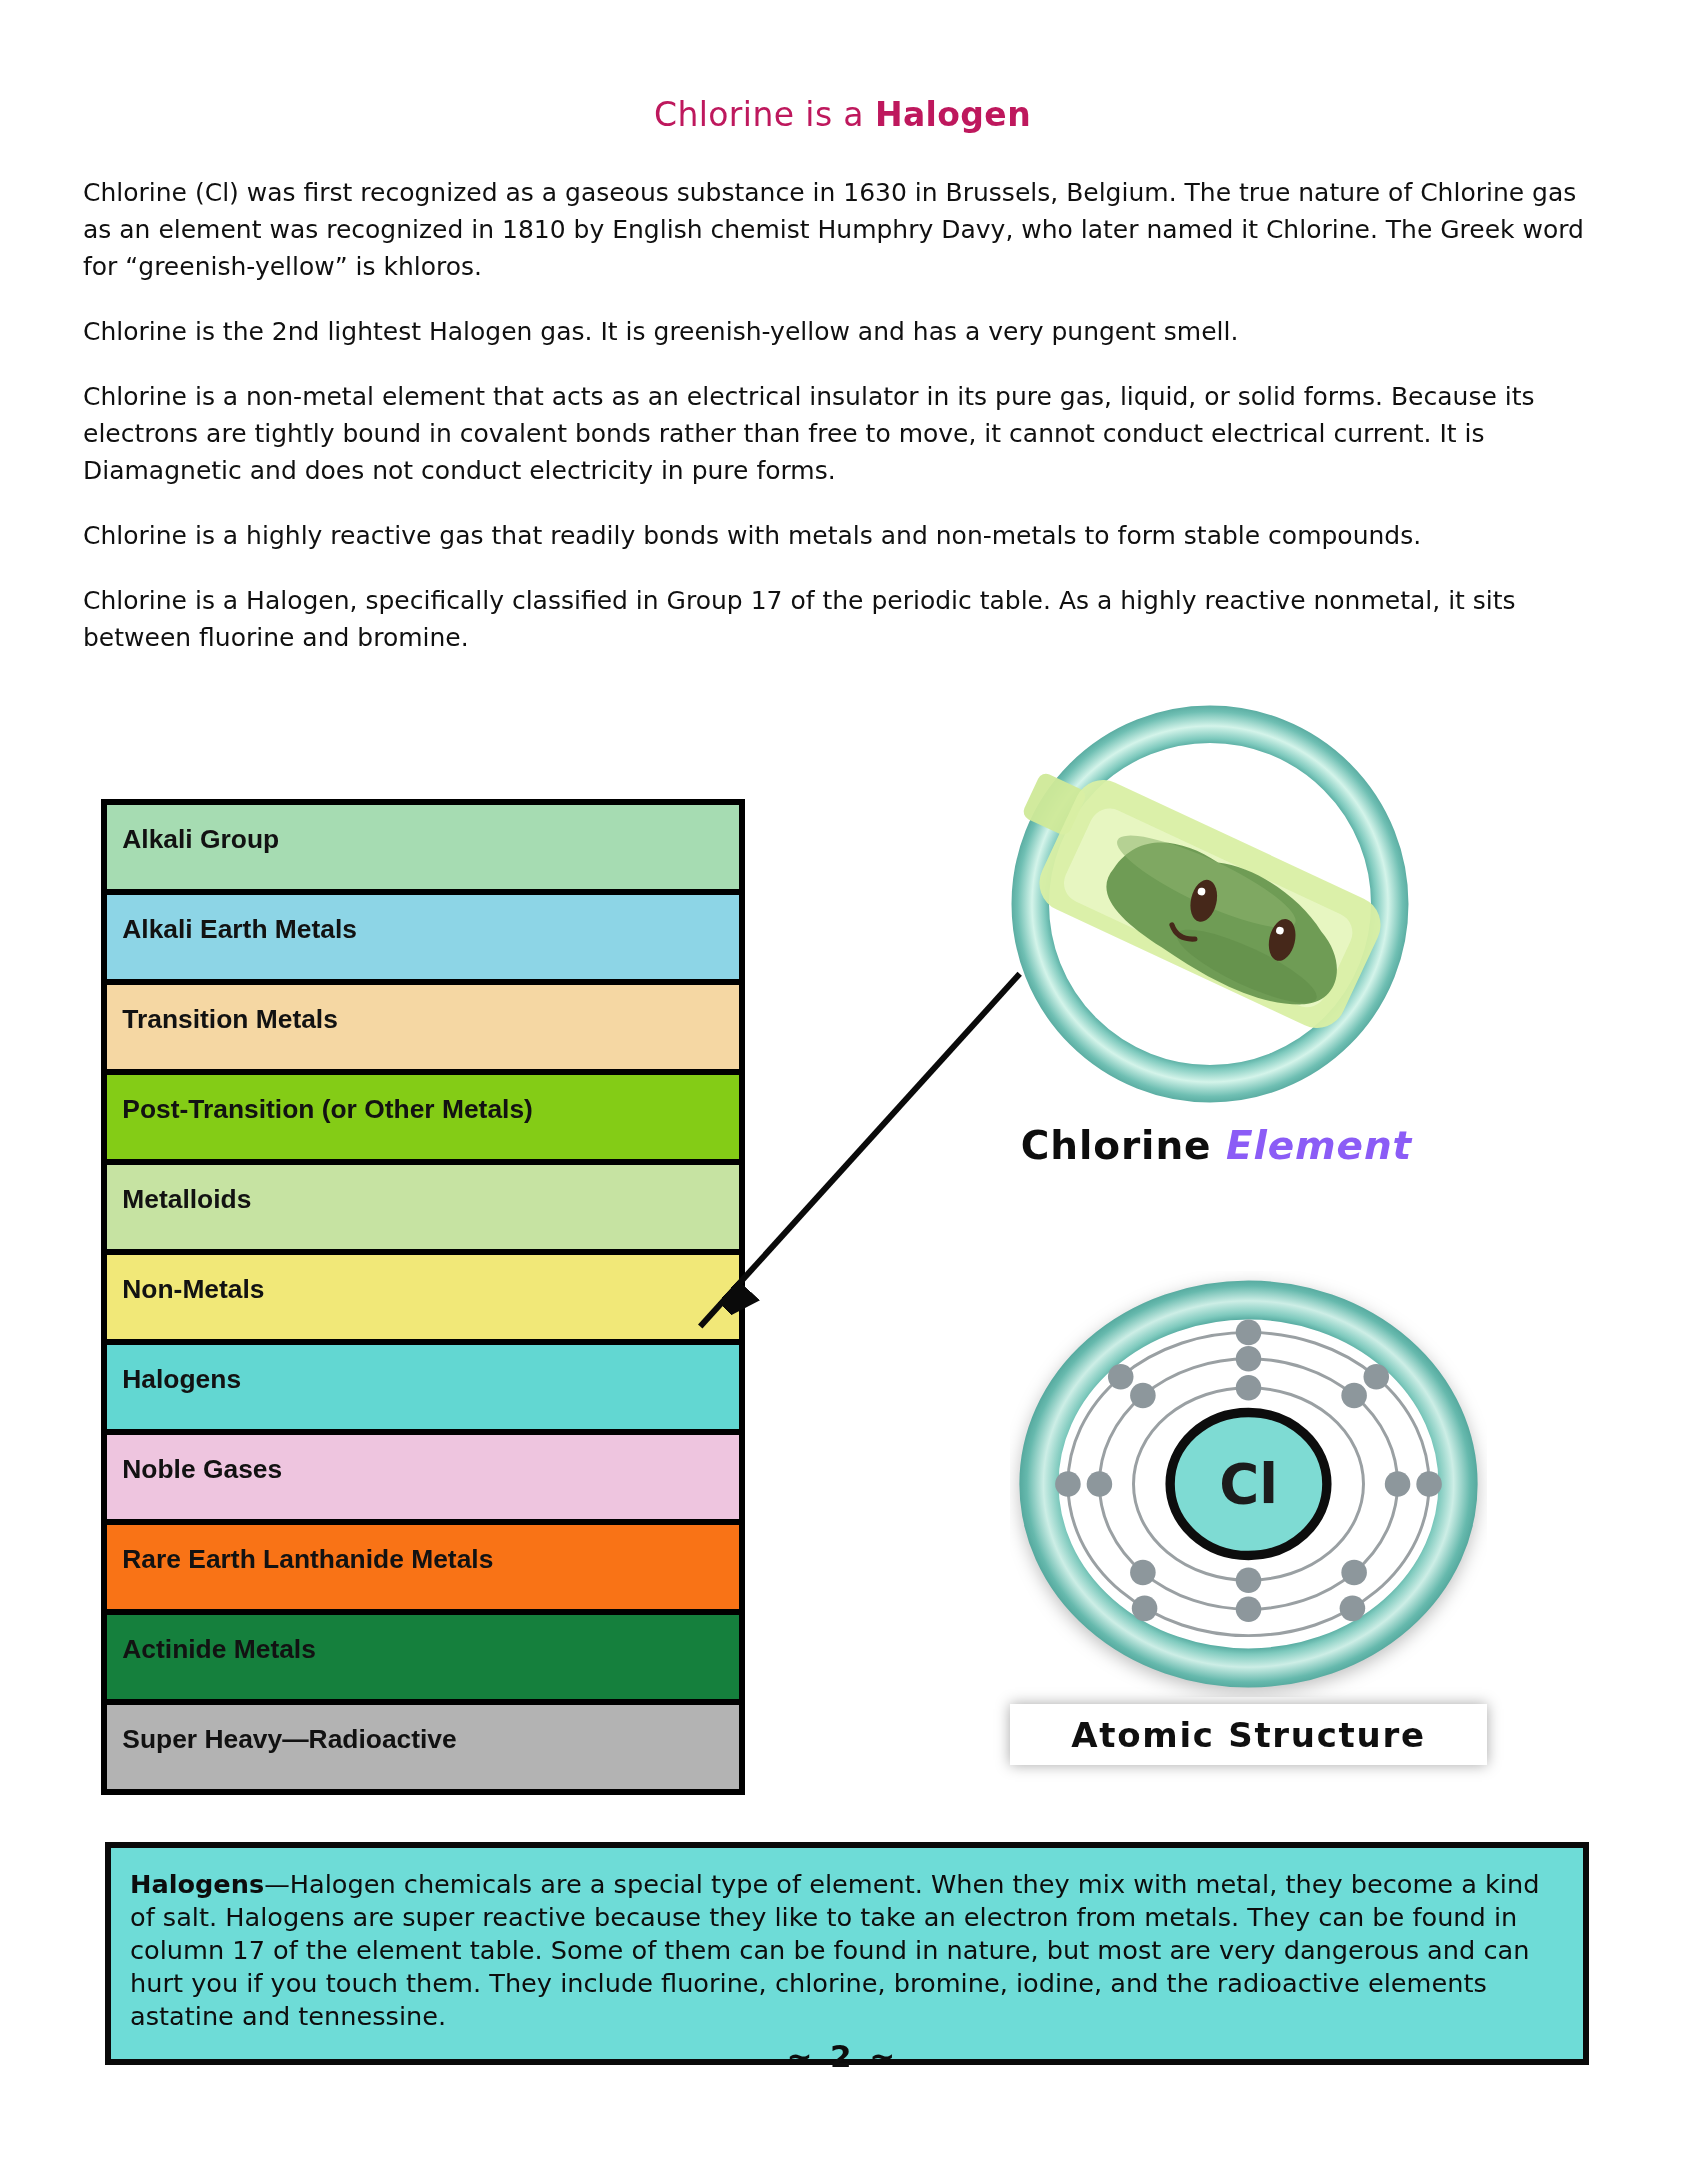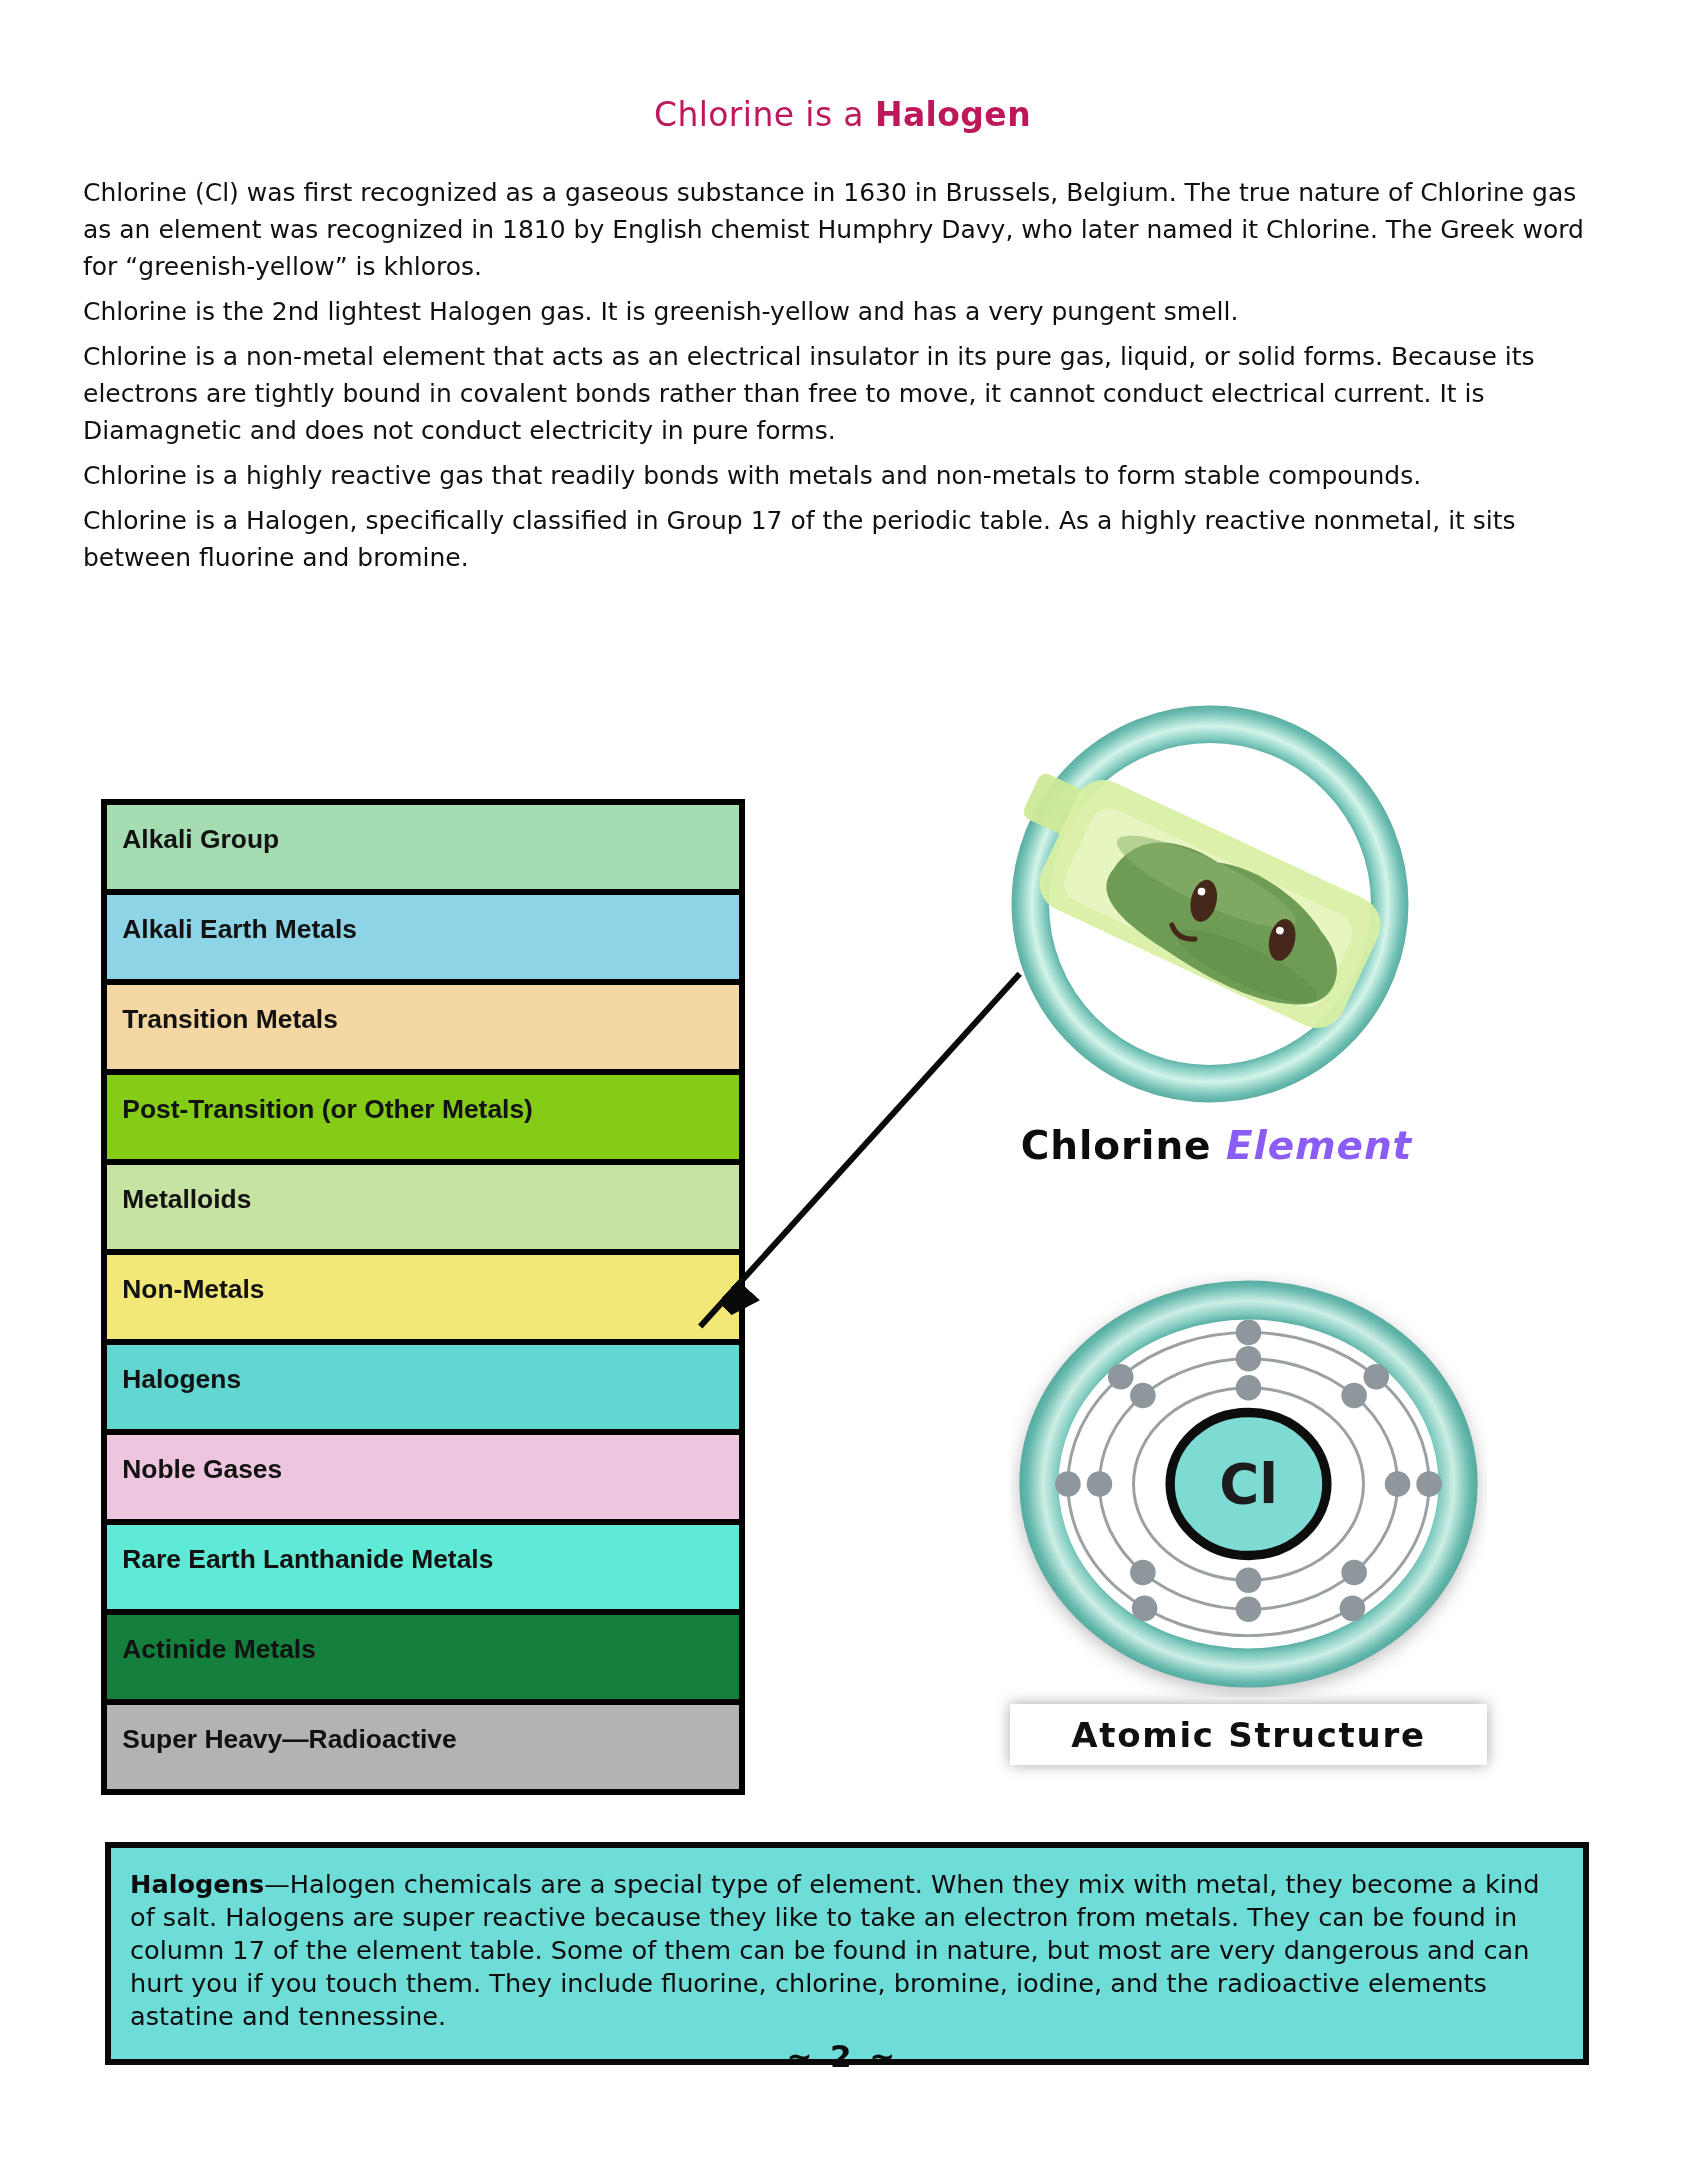--- a/index.html
+++ b/index.html
@@ -24,21 +24,21 @@
     letter-spacing: 0.4px;
   }
   .page-title .t-prefix { font-weight: 500; }
   .page-title .t-emph { font-weight: 800; }
 
   
   .paragraphs {
     position: absolute;
     left: 83px; top: 174px;
     width: 1508px;
-    display: flex; flex-direction: column; gap: 8px;
+    display: flex; flex-direction: column; gap: 28px;
     font-size: 25px;
     line-height: 37px;
     color: #101010;
   }
 
   
   .legend-heading {
     position: absolute;
     left: 101px; top: 729px; width: 632px;
     text-align: center;
@@ -156,21 +156,21 @@
       </div>
     <div class="legend-row" style="background-color: rgb(241, 232, 120);">
         <span class="legend-label">Non-Metals</span>
       </div>
     <div class="legend-row" style="background-color: rgb(98, 215, 210);">
         <span class="legend-label">Halogens</span>
       </div>
     <div class="legend-row" style="background-color: rgb(238, 197, 223);">
         <span class="legend-label">Noble Gases</span>
       </div>
-    <div class="legend-row" style="background-color: #5eead4;">
+    <div class="legend-row" style="background-color: #f97316;">
         <span class="legend-label">Rare Earth Lanthanide Metals</span>
       </div>
     <div class="legend-row" style="background-color: #15803d;">
         <span class="legend-label">Actinide Metals</span>
       </div>
     <div class="legend-row" style="background-color: rgb(179, 179, 179);">
         <span class="legend-label">Super Heavy—Radioactive</span>
       </div>
   </div>
 

